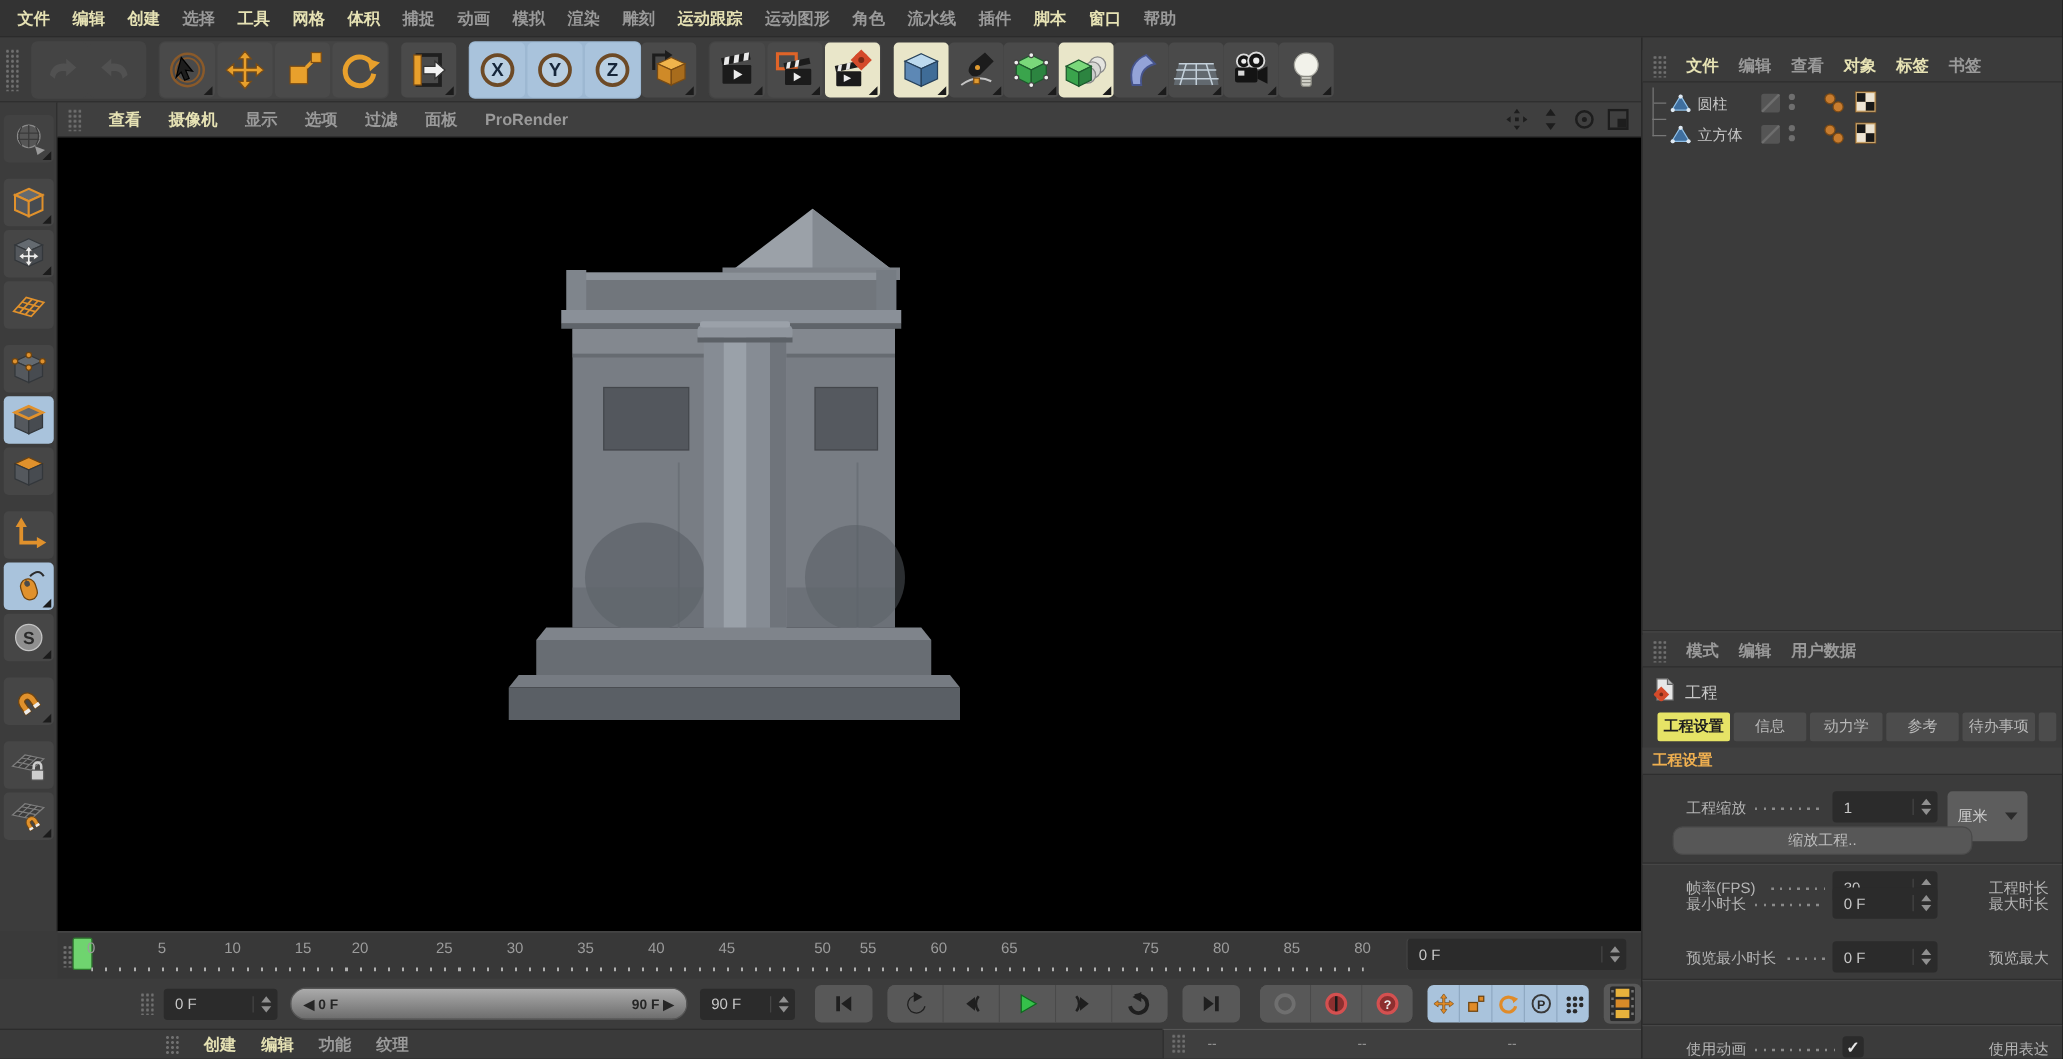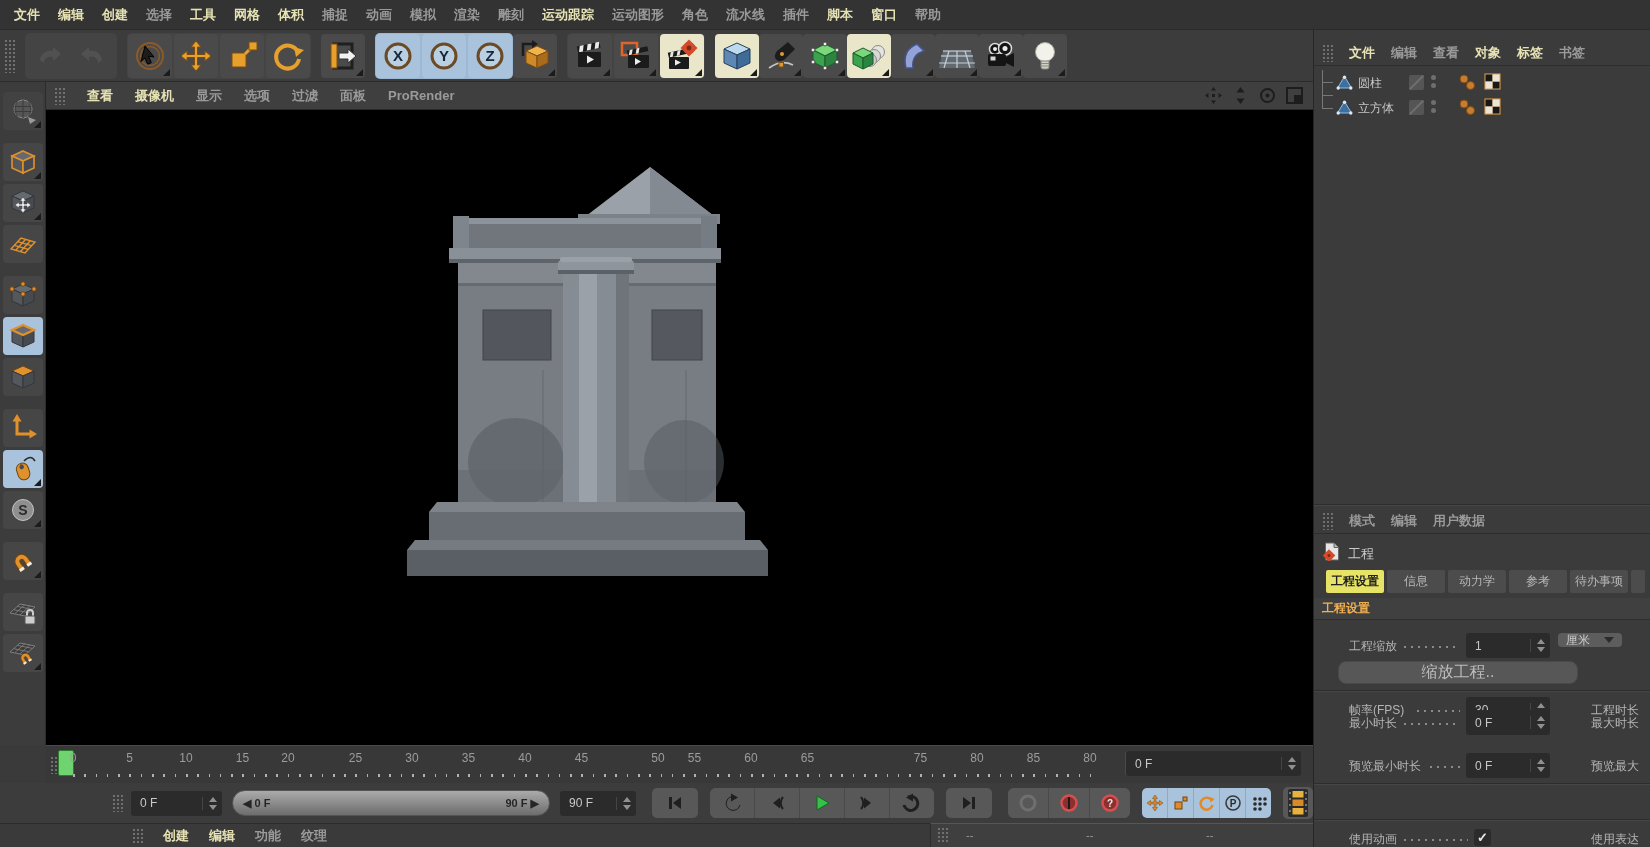--- a/index.html
+++ b/index.html
@@ -96,25 +96,25 @@
   justify-content:center;font-size:12px;border-radius:2px;flex:0 0 auto}
 .tab.active{background:#e6e366;color:#1f1f1f;font-weight:bold}
 #am-section{position:absolute;left:0;top:568px;width:100%;height:22px;background:#404040;
   border-bottom:1px solid #2e2e2e;display:flex;align-items:center;padding-left:8px;box-sizing:border-box}
 #am-section span{color:#f0b050;font-weight:bold;font-size:12px}
 .am-row{position:absolute;left:0;width:100%;height:25px}
 .am-label{position:absolute;left:35px;top:5px;color:#b4b4b4;font-size:12px;white-space:nowrap}
 .leader{position:absolute;top:13px;height:2px;background:repeating-linear-gradient(to right,#8a8a8a 0 2px,transparent 2px 7px)}
 .am-input{position:absolute;left:152px;width:84px;top:0}
 .rlabel{position:absolute;left:277px;top:5px;color:#b4b4b4;font-size:12px;white-space:nowrap}
-.unit-dd{position:absolute;left:244px;top:0;width:64px;height:14px;background:#5d5d5d;border-radius:4px;
+.unit-dd{position:absolute;left:244px;top:0;width:64px;height:40px;background:#5d5d5d;border-radius:4px;
   display:flex;align-items:center;justify-content:space-between;padding:0 8px;box-sizing:border-box;color:#cfcfcf;font-size:12px}
 .dd-arrow{width:0;height:0;border-left:5px solid transparent;border-right:5px solid transparent;border-top:6px solid #2b2b2b}
 #scale-btn{position:absolute;left:24px;top:631px;width:240px;height:23px;background:#575757;border-radius:8px;
-  border:1px solid #494949;color:#bdbdbd;font-size:16px;display:flex;align-items:center;justify-content:center;box-sizing:border-box}
+  border:1px solid #494949;color:#bdbdbd;font-size:12px;display:flex;align-items:center;justify-content:center;box-sizing:border-box}
 .checkbox{position:absolute;left:160px;top:3px;width:17px;height:17px;background:#2b2b2b;border-radius:3px;
   display:flex;align-items:center;justify-content:center;color:#e8e8e8;font-size:13px;font-weight:bold}
 svg{display:block}
 svg text{font-family:"Liberation Sans",sans-serif}
 </style>
 </head>
 <body>
 
 <div id="app">
 

